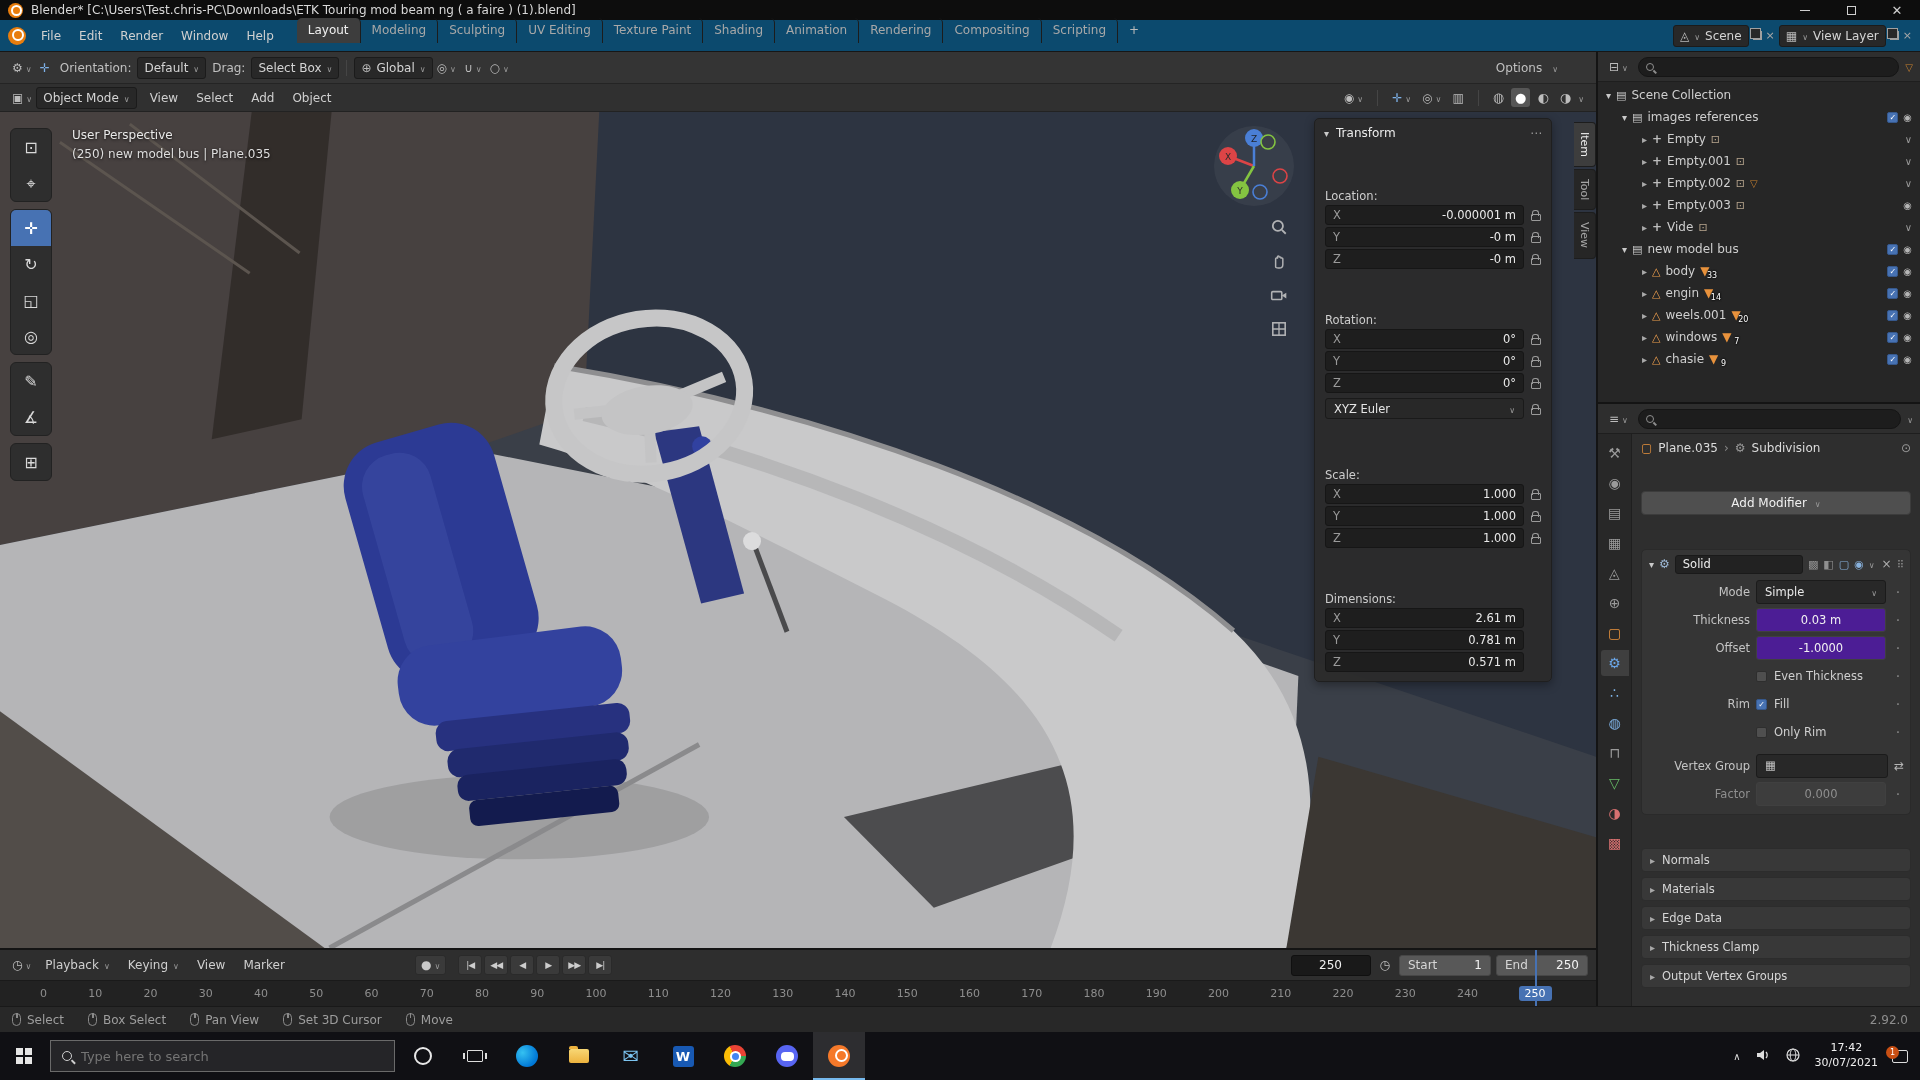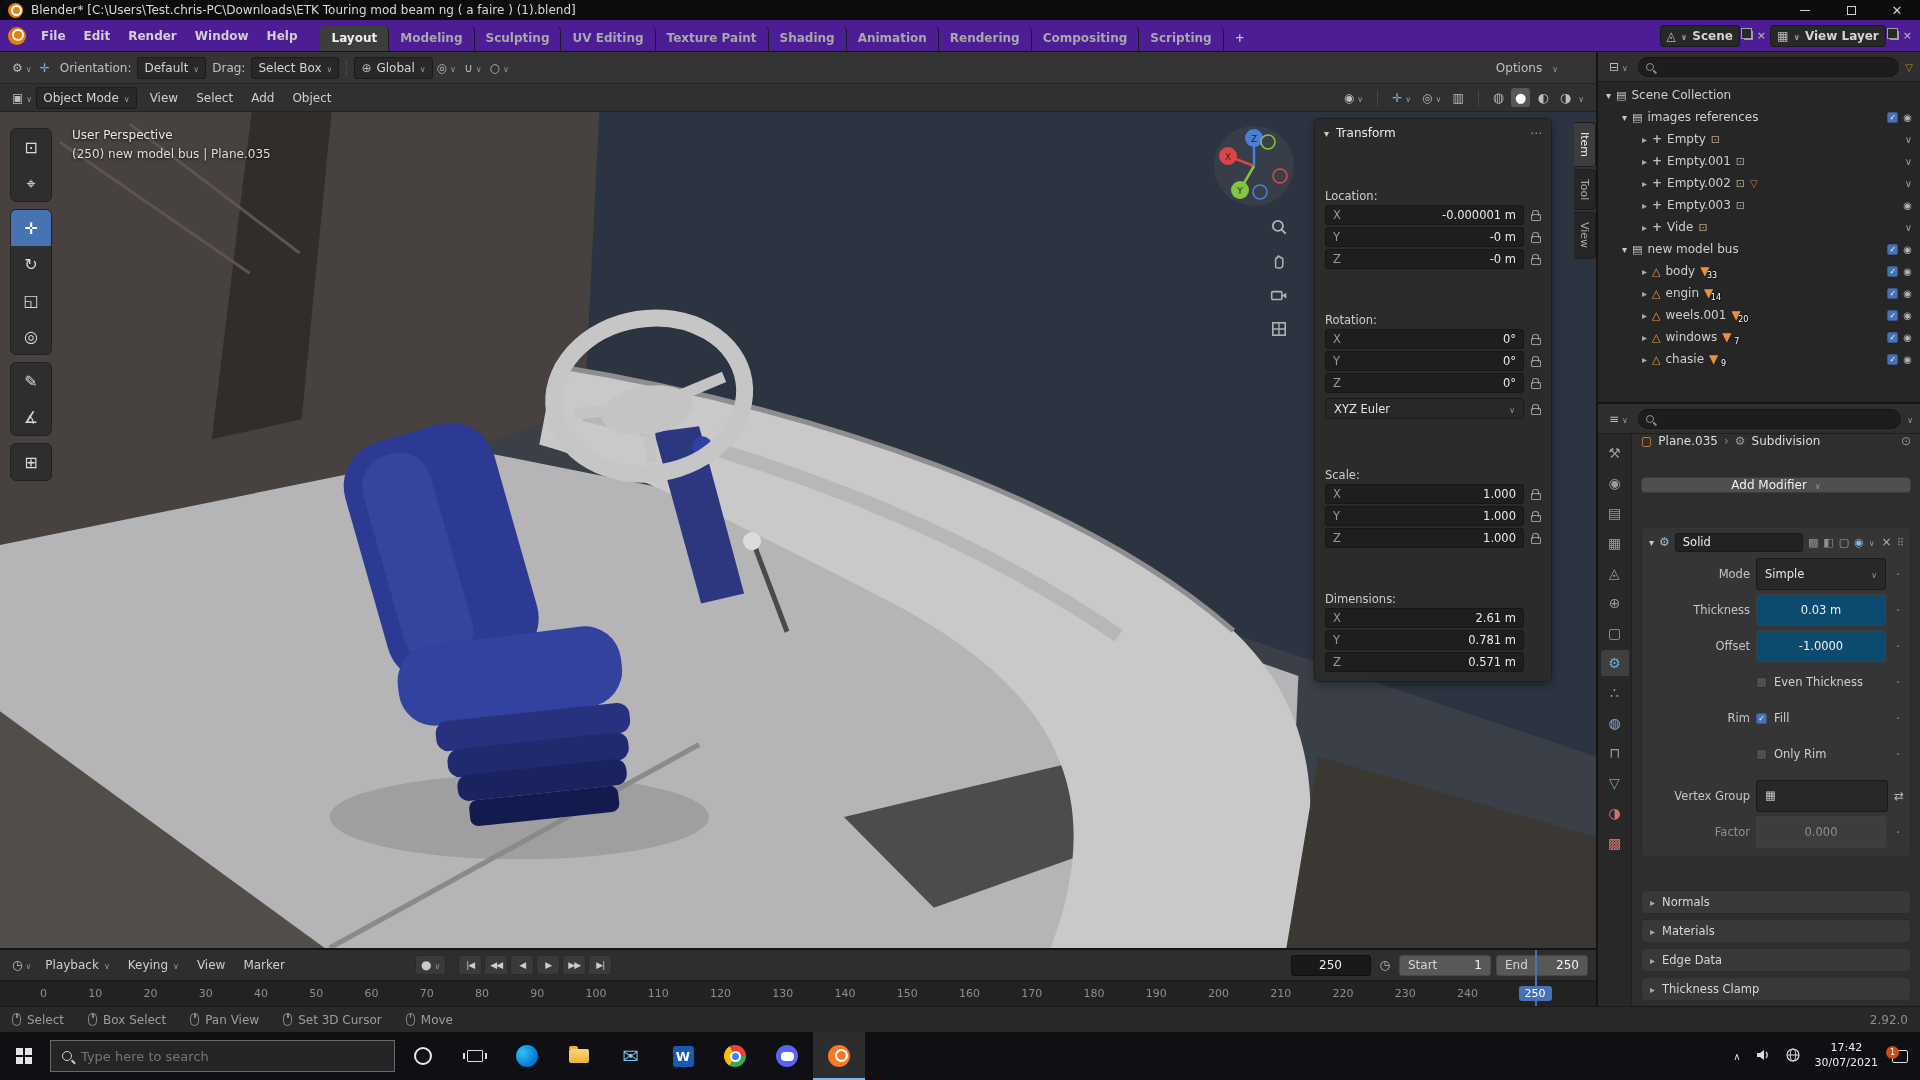--- a/index.html
+++ b/index.html
@@ -10,21 +10,21 @@
 .titlebar{height:20px;background:#0d0d0d;display:flex;align-items:center;padding-left:8px;color:#d8d8d8;flex:0 0 auto;}
 .blender-ball{width:15px;height:15px;border-radius:50%;background:#e87d0d;position:relative;flex:0 0 auto;}
 .blender-ball::before{content:"";position:absolute;width:7px;height:7px;border:2px solid #fff;border-radius:50%;top:2px;left:3px;}
 .titlebar-title{margin-left:8px;font-size:12px;white-space:nowrap;overflow:hidden;}
 .win-controls{margin-left:auto;display:flex;height:100%;}
 .win-btn{width:46px;display:flex;align-items:center;justify-content:center;color:#cfcfcf;font-size:13px;}
 .restore-glyph{width:9px;height:9px;border:1px solid #cfcfcf;position:relative;}
 .minimize-glyph{width:10px;height:1px;background:#cfcfcf;}
 
 
-.menubar{height:32px;background:#4c1d95;display:flex;align-items:center;padding:0 8px;border-bottom:1px solid #161616;flex:0 0 auto;font-weight:bold;}
+.menubar{height:32px;background:#0c4a6e;display:flex;align-items:center;padding:8px 8px;border-bottom:1px solid #161616;flex:0 0 auto;}
 .mb-logo{width:18px;height:18px;border-radius:50%;background:#e87d0d;position:relative;margin-right:6px;}
 .mb-logo::before{content:"";position:absolute;width:8px;height:8px;border:2px solid #fff;border-radius:50%;top:2px;left:4px;}
 .menu-item{padding:3px 9px;border-radius:3px;color:#d0d0d0;white-space:nowrap;}
 .ws-tabs{display:flex;align-items:flex-end;height:100%;margin-left:14px;}
 .ws-tab{padding:5px 11px 6px;margin-top:5px;color:#a8a8a8;font-size:12px;border-radius:5px 5px 0 0;white-space:nowrap;border-right:1px solid #1c1c1c;}
 .ws-tab.active{background:#3d3d3d;color:#f0f0f0;}
 .ws-tab.add{color:#bbb;border-right:none;}
 .mb-right{margin-left:auto;display:flex;align-items:center;gap:4px;}
 .mb-chip{display:flex;align-items:center;gap:5px;background:#282828;border:1px solid #1b1b1b;border-radius:3px;height:22px;padding:0 6px;}
 .chev::after{content:"∨";font-size:8px;color:#999;}
@@ -151,24 +151,24 @@
 .mod-panel{margin:0 9px;background:#353535;border:1px solid #2a2a2a;border-radius:5px;padding-bottom:6px;}
 .mod-header{height:28px;display:flex;align-items:center;gap:5px;padding:0 7px;}
 .mod-wrench{color:#9db8d6;font-size:12px;}
 .mod-name-field{flex:1;height:19px;background:#222;border:1px solid #1a1a1a;border-radius:3px;display:flex;align-items:center;padding:0 7px;color:#ededed;font-size:11.5px;}
 .tgl{font-size:11px;color:#8f8f8f;line-height:1;}
 .tgl.on{color:#88b2de;}
 .mod-x{color:#b0b0b0;font-size:12px;margin-left:2px;}
 .mod-grip{color:#8c8c8c;font-size:10px;letter-spacing:-1px;}
 .prop-row{display:flex;align-items:center;padding:2px 6px 2px 0;gap:6px;}
 .prop-label{width:108px;text-align:right;color:#c4c4c4;font-size:11.5px;flex:0 0 auto;}
-.prop-field{flex:1;height:32px;border-radius:3px;display:flex;align-items:center;padding:0 8px;font-size:11.5px;}
+.prop-field{flex:1;height:24px;border-radius:3px;display:flex;align-items:center;padding:0 8px;font-size:11.5px;}
 .f-dropdown{background:#282828;border:1px solid #1b1b1b;color:#e8e8e8;}
 .f-dropdown .chev{margin-left:auto;}
-.f-num{background:#0c4a6e;border:1px solid #404040;color:#f2f2f2;justify-content:center;}
+.f-num{background:#4c1d95;border:1px solid #404040;color:#f2f2f2;justify-content:center;}
 .f-num.disabled{background:#3d3d3d;color:#8f8f8f;}
 .f-check{gap:7px;color:#cfcfcf;padding-left:0;}
 .f-vg{background:#282828;border:1px solid #1b1b1b;color:#bdbdbd;gap:6px;}
 .anim-dot{width:12px;text-align:center;color:#8a8a8a;flex:0 0 auto;}
 .anim-dot::after{content:"·";font-size:14px;}
 .vg-swap{color:#b5b5b5;font-size:12px;}
 .pr-sections{padding:6px 9px;display:flex;flex-direction:column;gap:5px;}
 .section-bar{height:24px;background:#383838;border:1px solid #2c2c2c;border-radius:4px;display:flex;align-items:center;gap:7px;padding:0 8px;color:#d6d6d6;font-size:11.5px;}
 
 

